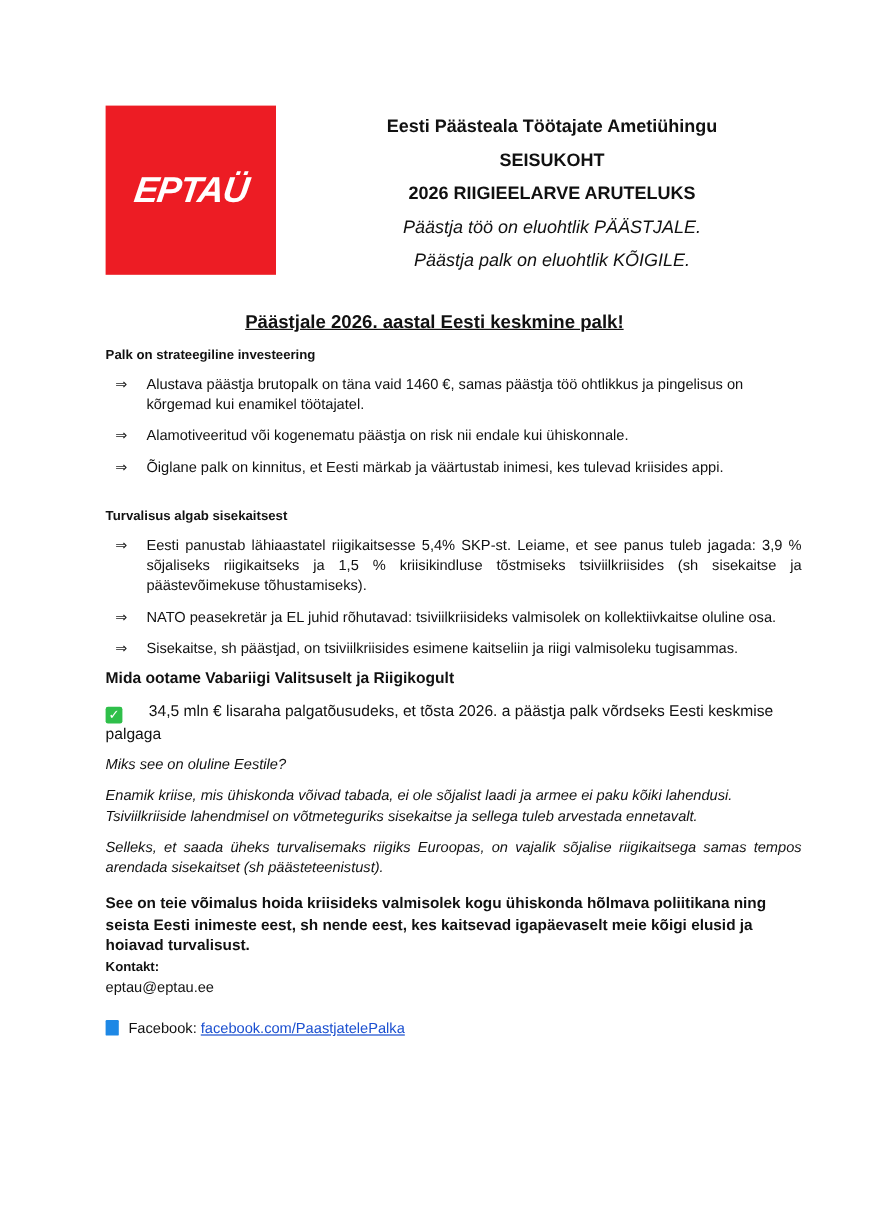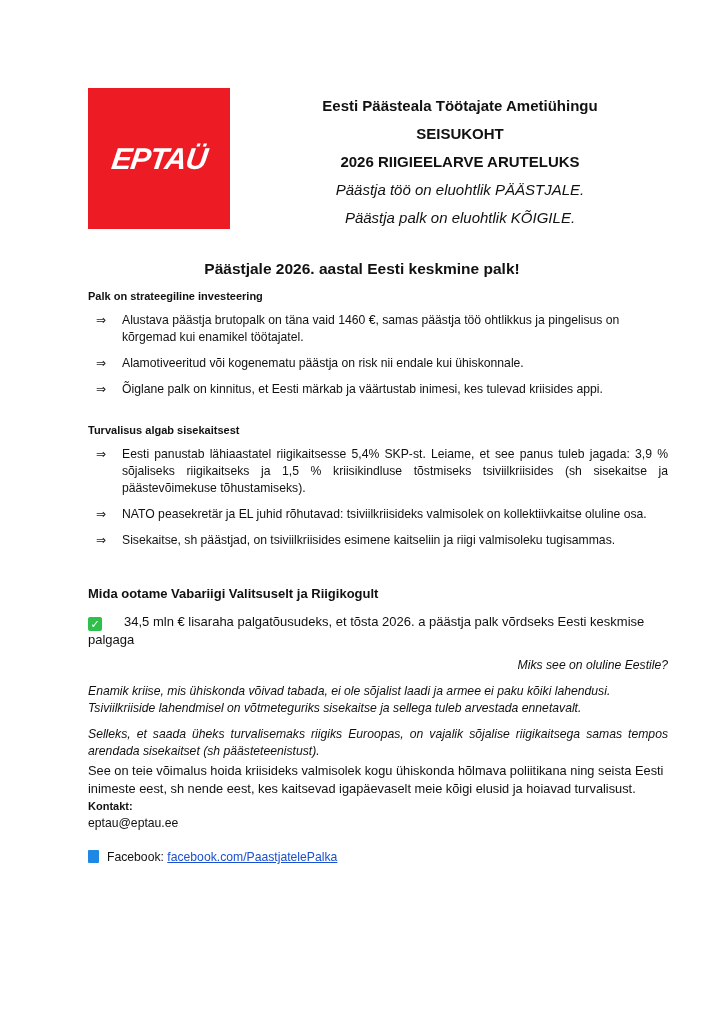--- a/index.html
+++ b/index.html
@@ -16,21 +16,21 @@
     letter-spacing: -1px; position: relative; transform: skewX(-8deg);
   }
   .header {
     position: absolute; left: 300px; top: 92px; width: 320px; text-align: center;
   }
   .header .line { font-size: 15px; line-height: 28px; }
   .header .bold { font-weight: bold; }
   .header .ital { font-style: italic; font-size: 15px; }
   .main-title {
     position: absolute; left: 0; top: 260px; width: 724px; text-align: center;
-    font-weight: bold; font-size: 15.5px;
+    font-weight: bold; font-size: 15.5px; text-decoration: underline;
   }
   .content { position: absolute; left: 88px; width: 580px; font-size: 12.2px; line-height: 17px; }
   .h { font-weight: bold; font-size: 11px; }
   .bullet { display: flex; margin-left: 8px; }
   .bullet .arrow { width: 26px; flex: 0 0 26px; font-size: 12px; color: #222; }
   .bullet .txt { flex: 1; }
   .justify { text-align: justify; }
   .check {
     display: inline-block; width: 14px; height: 14px; background: #2fbf4a; border-radius: 2px;
     color: #fff; font-size: 11px; line-height: 14px; text-align: center; vertical-align: -2px;
@@ -86,28 +86,28 @@
     <span class="arrow">⇒</span>
     <span class="txt">NATO peasekretär ja EL juhid rõhutavad: tsiviilkriisideks valmisolek on kollektiivkaitse oluline osa.</span>
   </div>
   <div class="bullet justify" style="margin-top:9px;">
     <span class="arrow">⇒</span>
     <span class="txt">Sisekaitse, sh päästjad, on tsiviilkriisides  esimene kaitseliin ja riigi valmisoleku tugisammas.</span>
   </div>
 </div>
 
 <div class="content" style="top:556px;">
-  <div class="h" style="font-size:13px;margin-top:29px;">Mida ootame Vabariigi Valitsuselt ja Riigikogult</div>
+  <div class="h" style="font-size:13px;">Mida ootame Vabariigi Valitsuselt ja Riigikogult</div>
   <div style="margin-top:11px; font-size:13px; line-height:18px;">
     <span class="check">✓</span><span>34,5 mln € lisaraha palgatõusudeks, et tõsta 2026. a päästja palk võrdseks Eesti keskmise palgaga</span>
   </div>
-  <div class="ital" style="margin-top:8px;text-align:right;">Miks see on oluline Eestile?</div>
+  <div class="ital" style="margin-top:8px;">Miks see on oluline Eestile?</div>
   <div class="ital" style="margin-top:9px;">Enamik kriise, mis ühiskonda võivad tabada, ei ole sõjalist laadi ja armee ei paku kõiki lahendusi. Tsiviilkriiside lahendmisel on võtmeteguriks sisekaitse ja sellega tuleb arvestada ennetavalt.</div>
   <div class="ital justify" style="margin-top:9px;">Selleks, et saada üheks turvalisemaks riigiks Euroopas, on vajalik sõjalise riigikaitsega samas tempos arendada sisekaitset (sh päästeteenistust).</div>
-  <div style="margin-top:2px; font-weight:normal; font-size:12.8px; line-height:17.5px;">See on teie võimalus hoida kriisideks valmisolek kogu ühiskonda hõlmava poliitikana ning seista Eesti inimeste eest, sh nende eest, kes kaitsevad igapäevaselt meie kõigi elusid ja hoiavad turvalisust.</div>
+  <div style="margin-top:12px; font-weight:bold; font-size:12.8px; line-height:17.5px;">See on teie võimalus hoida kriisideks valmisolek kogu ühiskonda hõlmava poliitikana ning seista Eesti inimeste eest, sh nende eest, kes kaitsevad igapäevaselt meie kõigi elusid ja hoiavad turvalisust.</div>
 </div>
 
 <div class="content" style="top:798px;">
   <div class="h">Kontakt:</div>
   <div>eptau@eptau.ee</div>
   <div style="margin-top:17px;">
     <span class="book"></span><span>Facebook: </span><span class="link">facebook.com/PaastjatelePalka</span>
   </div>
 </div>
 

